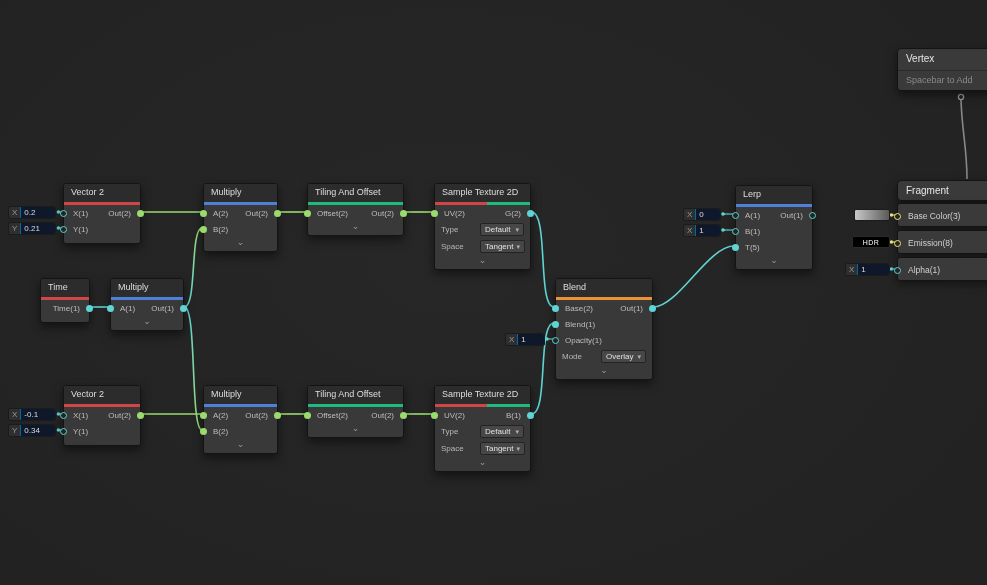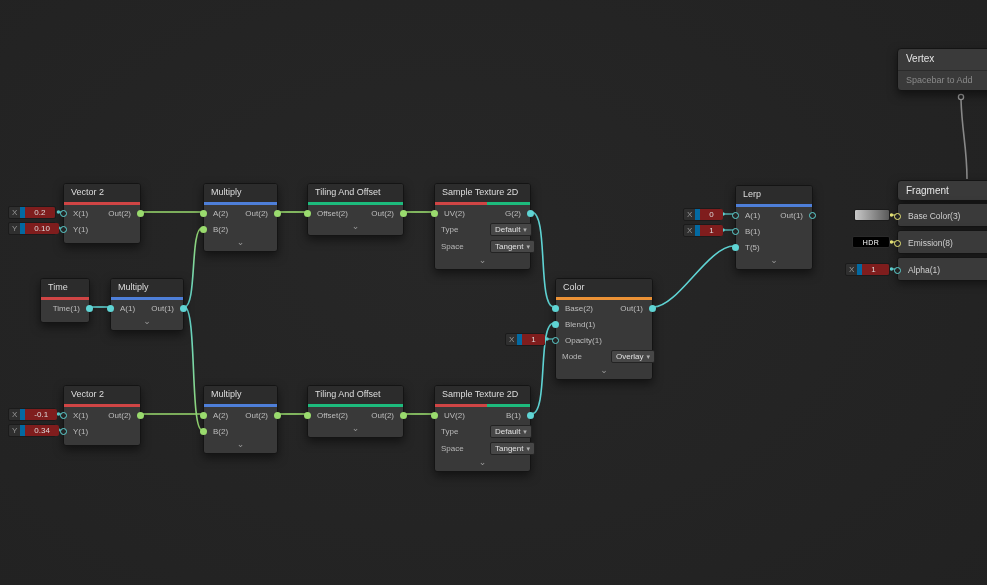--- a/index.html
+++ b/index.html
@@ -18,31 +18,31 @@
   .row{position:relative;height:16px;font-size:8px;color:#bdbdbd}
   .pl{position:absolute;left:9px;top:4px;white-space:nowrap}
   .pr{position:absolute;right:9px;top:4px;white-space:nowrap}
   .dot{position:absolute;top:4.5px;width:7px;height:7px;border-radius:50%}
   .dot.in{left:-4px}
   .dot.out{right:-4px}
   .solid{background:currentColor}
   .ring{border:1.5px solid currentColor;background:#242424}
   .chev-row{position:relative;height:14px;text-align:center}
   .chev{display:block;font-size:9px;line-height:10px;color:#9a9a9a}
-  .ctl{position:relative;height:17px;font-size:8px;color:#b8b8b8;display:flex;align-items:center;padding:0 6px;gap:23px}
+  .ctl{position:relative;height:17px;font-size:8px;color:#b8b8b8;display:flex;align-items:center;padding:0 6px;gap:13px}
   .ctl .lbl{flex:0 0 26px;white-space:nowrap}
   .dd{flex:1;height:13px;background:#474747;border:1px solid #232323;border-radius:2px;display:flex;
       align-items:center;justify-content:space-between;padding:0 4px;color:#e0e0e0;font-size:8px;white-space:nowrap}
   .dd .arr{font-size:7px;color:#b0b0b0;line-height:1;margin-left:3px}
   .pad{height:6px}
   .chip{position:absolute;height:13px;background:#2f2f2f;border:1px solid #1b1b1b;border-radius:2px;
         display:flex;align-items:stretch;font-size:8px}
   .chip .cl{display:flex;align-items:center;padding:0 3px;color:#969696}
-  .chip .cv{flex:1;display:flex;align-items:center;padding:0 9px;background:#7f1d1d;color:#dcdcdc;
-            border-left:5px solid #0369a1;border-radius:0 2px 2px 0;white-space:nowrap}
+  .chip .cv{flex:1;display:flex;align-items:center;padding:0 3px;background:#0f172a;color:#dcdcdc;
+            border-left:1px solid #0369a1;border-radius:0 2px 2px 0;white-space:nowrap}
   .master{position:absolute;background:#3a3a3a;border:1px solid #141414;border-radius:4px;box-shadow:0 4px 10px rgba(0,0,0,.5)}
   .m-title{height:21px;line-height:20px;padding:0 8px;font-size:10px;color:#e6e6e6;white-space:nowrap}
   .m-sub{height:20px;line-height:19px;padding:0 8px;font-size:9px;color:#8a8a8a;border-top:1px solid #2b2b2b;white-space:nowrap;overflow:hidden}
   .frag-row{position:absolute;height:24px;background:#3a3a3a;border:1px solid #141414;border-radius:3px;
             font-size:8.5px;color:#d0d0d0;box-shadow:0 3px 8px rgba(0,0,0,.45)}
   .frag-row .pl{top:7px;left:10px}
   .frag-row .dot{top:8.5px}
   .swatch{position:absolute;width:36px;height:12px;border:1px solid #1b1b1b;border-radius:2px;
           background:linear-gradient(90deg,#c8c8c8,#5a5a5a)}
   .hdr-chip{position:absolute;width:38px;height:12px;background:#000;border:1px solid #2a2a2a;border-radius:2px;
@@ -117,21 +117,21 @@
       <span class="pl">Y(1)</span>
     </div>
     <div class="pad"></div>
   </div>
   <div class="chip" style="left:8px;top:205.5px;width:48px">
     <span class="cl">X</span>
     <span class="cv">0.2</span>
   </div>
   <div class="chip" style="left:8px;top:221.5px;width:48px">
     <span class="cl">Y</span>
-    <span class="cv">0.10</span>
+    <span class="cv">0.21</span>
   </div>
 
   <div class="node" style="left:203px;top:183px;width:75px">
     <div class="ntitle">Multiply</div>
     <div class="strip" style="background:var(--cat_blue)"></div>
     <div class="row">
       <i class="dot in solid" style="color:var(--type_vec2)"></i>
       <span class="pl">A(2)</span>
       <span class="pr">Out(2)</span>
       <i class="dot out solid" style="color:var(--type_vec2)"></i>
@@ -289,21 +289,21 @@
         <span>Tangent</span>
         <span class="arr">▾</span>
       </span>
     </div>
     <div class="chev-row">
         <span class="chev">⌄</span>
       </div>
   </div>
 
   <div class="node" style="left:555px;top:278px;width:98px">
-    <div class="ntitle">Color</div>
+    <div class="ntitle">Blend</div>
     <div class="strip" style="background:var(--cat_orange)"></div>
     <div class="row">
       <i class="dot in solid" style="color:var(--type_float)"></i>
       <span class="pl">Base(2)</span>
       <span class="pr">Out(1)</span>
       <i class="dot out solid" style="color:var(--type_float)"></i>
     </div>
     <div class="row">
       <i class="dot in solid" style="color:var(--type_float)"></i>
       <span class="pl">Blend(1)</span>

